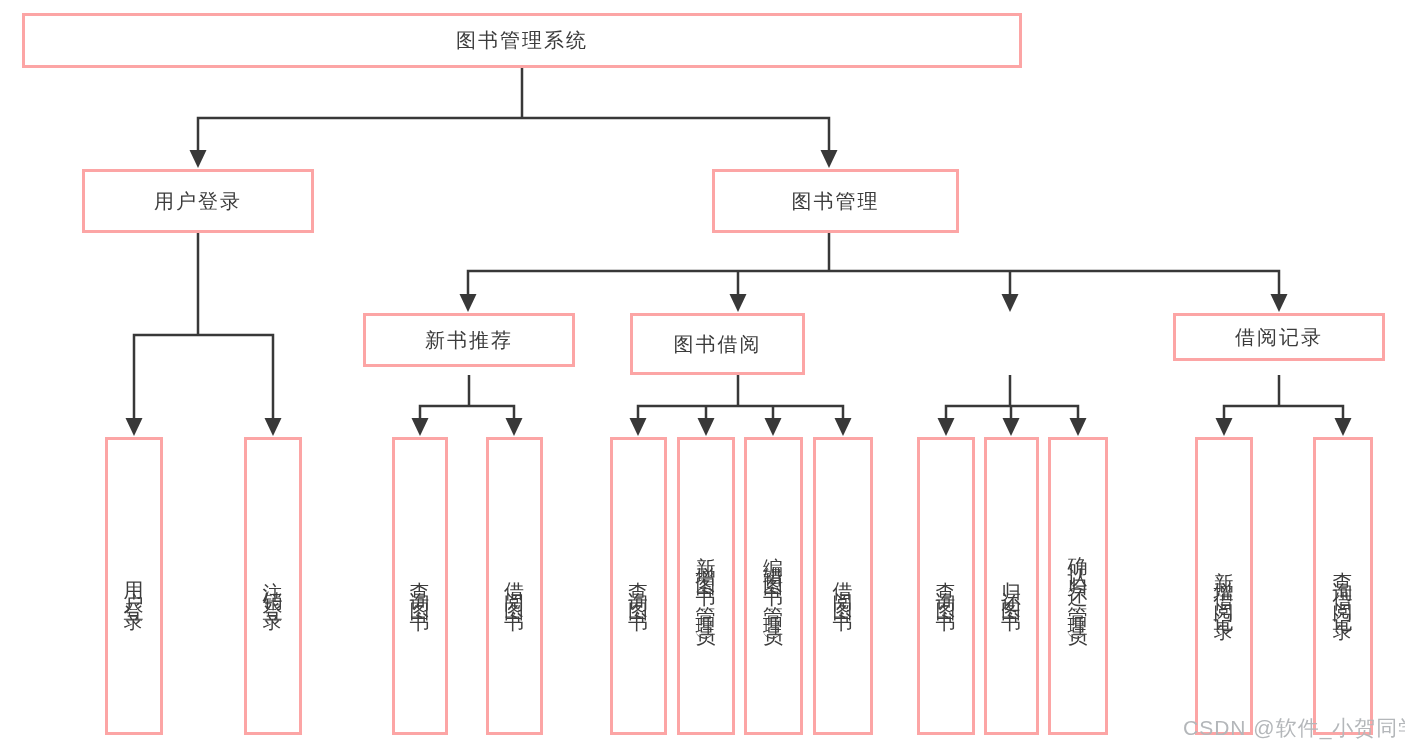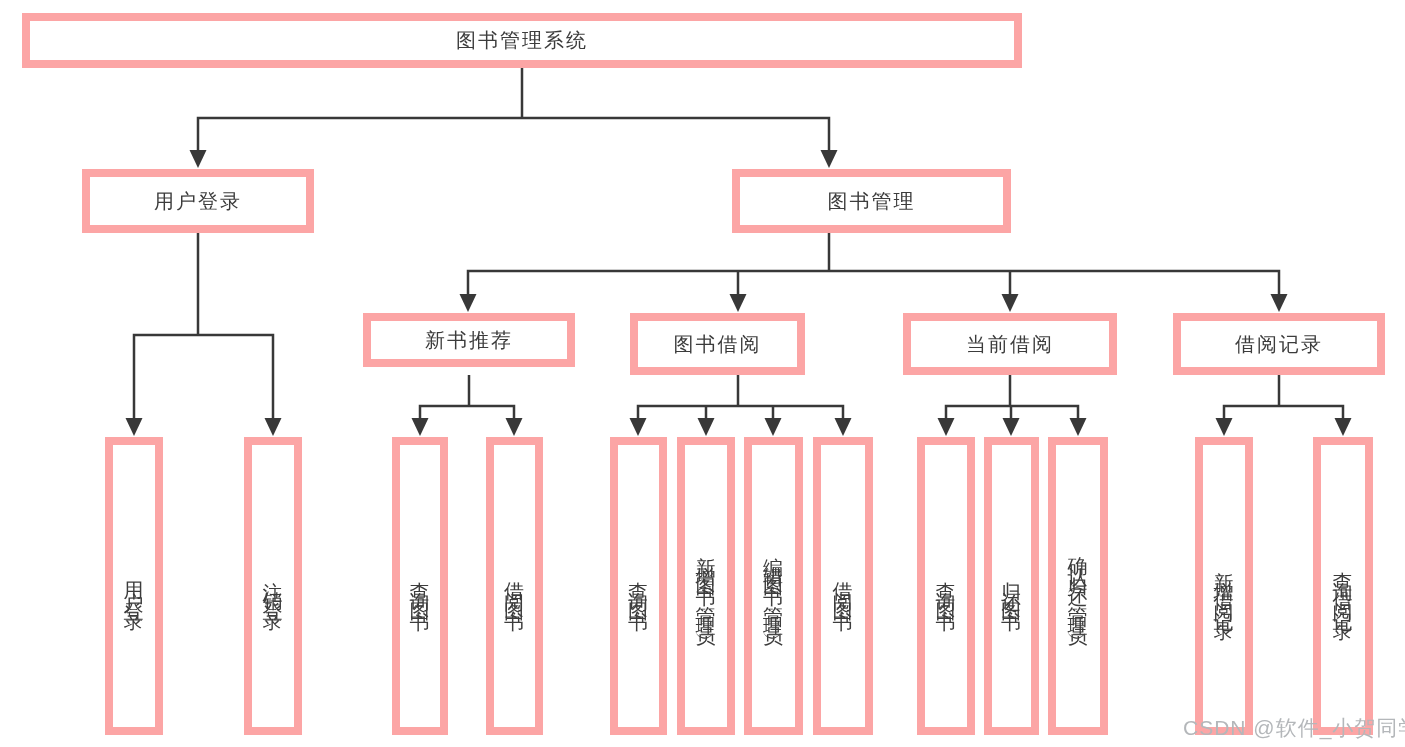--- a/index.html
+++ b/index.html
@@ -18,21 +18,21 @@
   .connectors {
     position: absolute;
     left: 0;
     top: 0;
     pointer-events: none;
   }
   .box {
     position: absolute;
     box-sizing: border-box;
     background: #ffffff;
-    border: 8px solid #fca5a5;
+    border: 3px solid #fca5a5;
     display: flex;
     align-items: center;
     justify-content: center;
     color: #3c3c3c;
   }
   .h-label {
     font-size: 20px;
     letter-spacing: 2px;
     white-space: nowrap;
     text-align: center;
@@ -100,34 +100,31 @@
     </g>
   </svg>
 
   <div class="box" style="left:22px; top:13px; width:1000px; height:55px;">
     <span class="h-label">图书管理系统</span>
   </div>
 
   <div class="box" style="left:82px; top:169px; width:232px; height:64px;">
     <span class="h-label">用户登录</span>
   </div>
-  <div class="box" style="left:732px; top:169px; width:279px; height:64px;">
+  <div class="box" style="left:712px; top:169px; width:247px; height:64px;">
     <span class="h-label">图书管理</span>
   </div>
 
   <div class="box" style="left:363px; top:313px; width:212px; height:54px;">
     <span class="h-label">新书推荐</span>
   </div>
   <div class="box" style="left:630px; top:313px; width:175px; height:62px;">
     <span class="h-label">图书借阅</span>
   </div>
-  <div class="box" style="left:903px; top:313px; width:214px; height:62px;">
-    <span class="h-label">当前借阅</span>
-  </div>
-  <div class="box" style="left:1173px; top:313px; width:212px; height:62px;">
+  <div class="box" style="left:1173px; top:313px; width:212px; height:48px;">
     <span class="h-label">借阅记录</span>
   </div>
 
   <div class="box" style="left:105px; top:437px; width:58px; height:298px;">
     <span class="v-label">用户登录</span>
   </div>
   <div class="box" style="left:244px; top:437px; width:58px; height:298px;">
     <span class="v-label">注销登录</span>
   </div>
 

